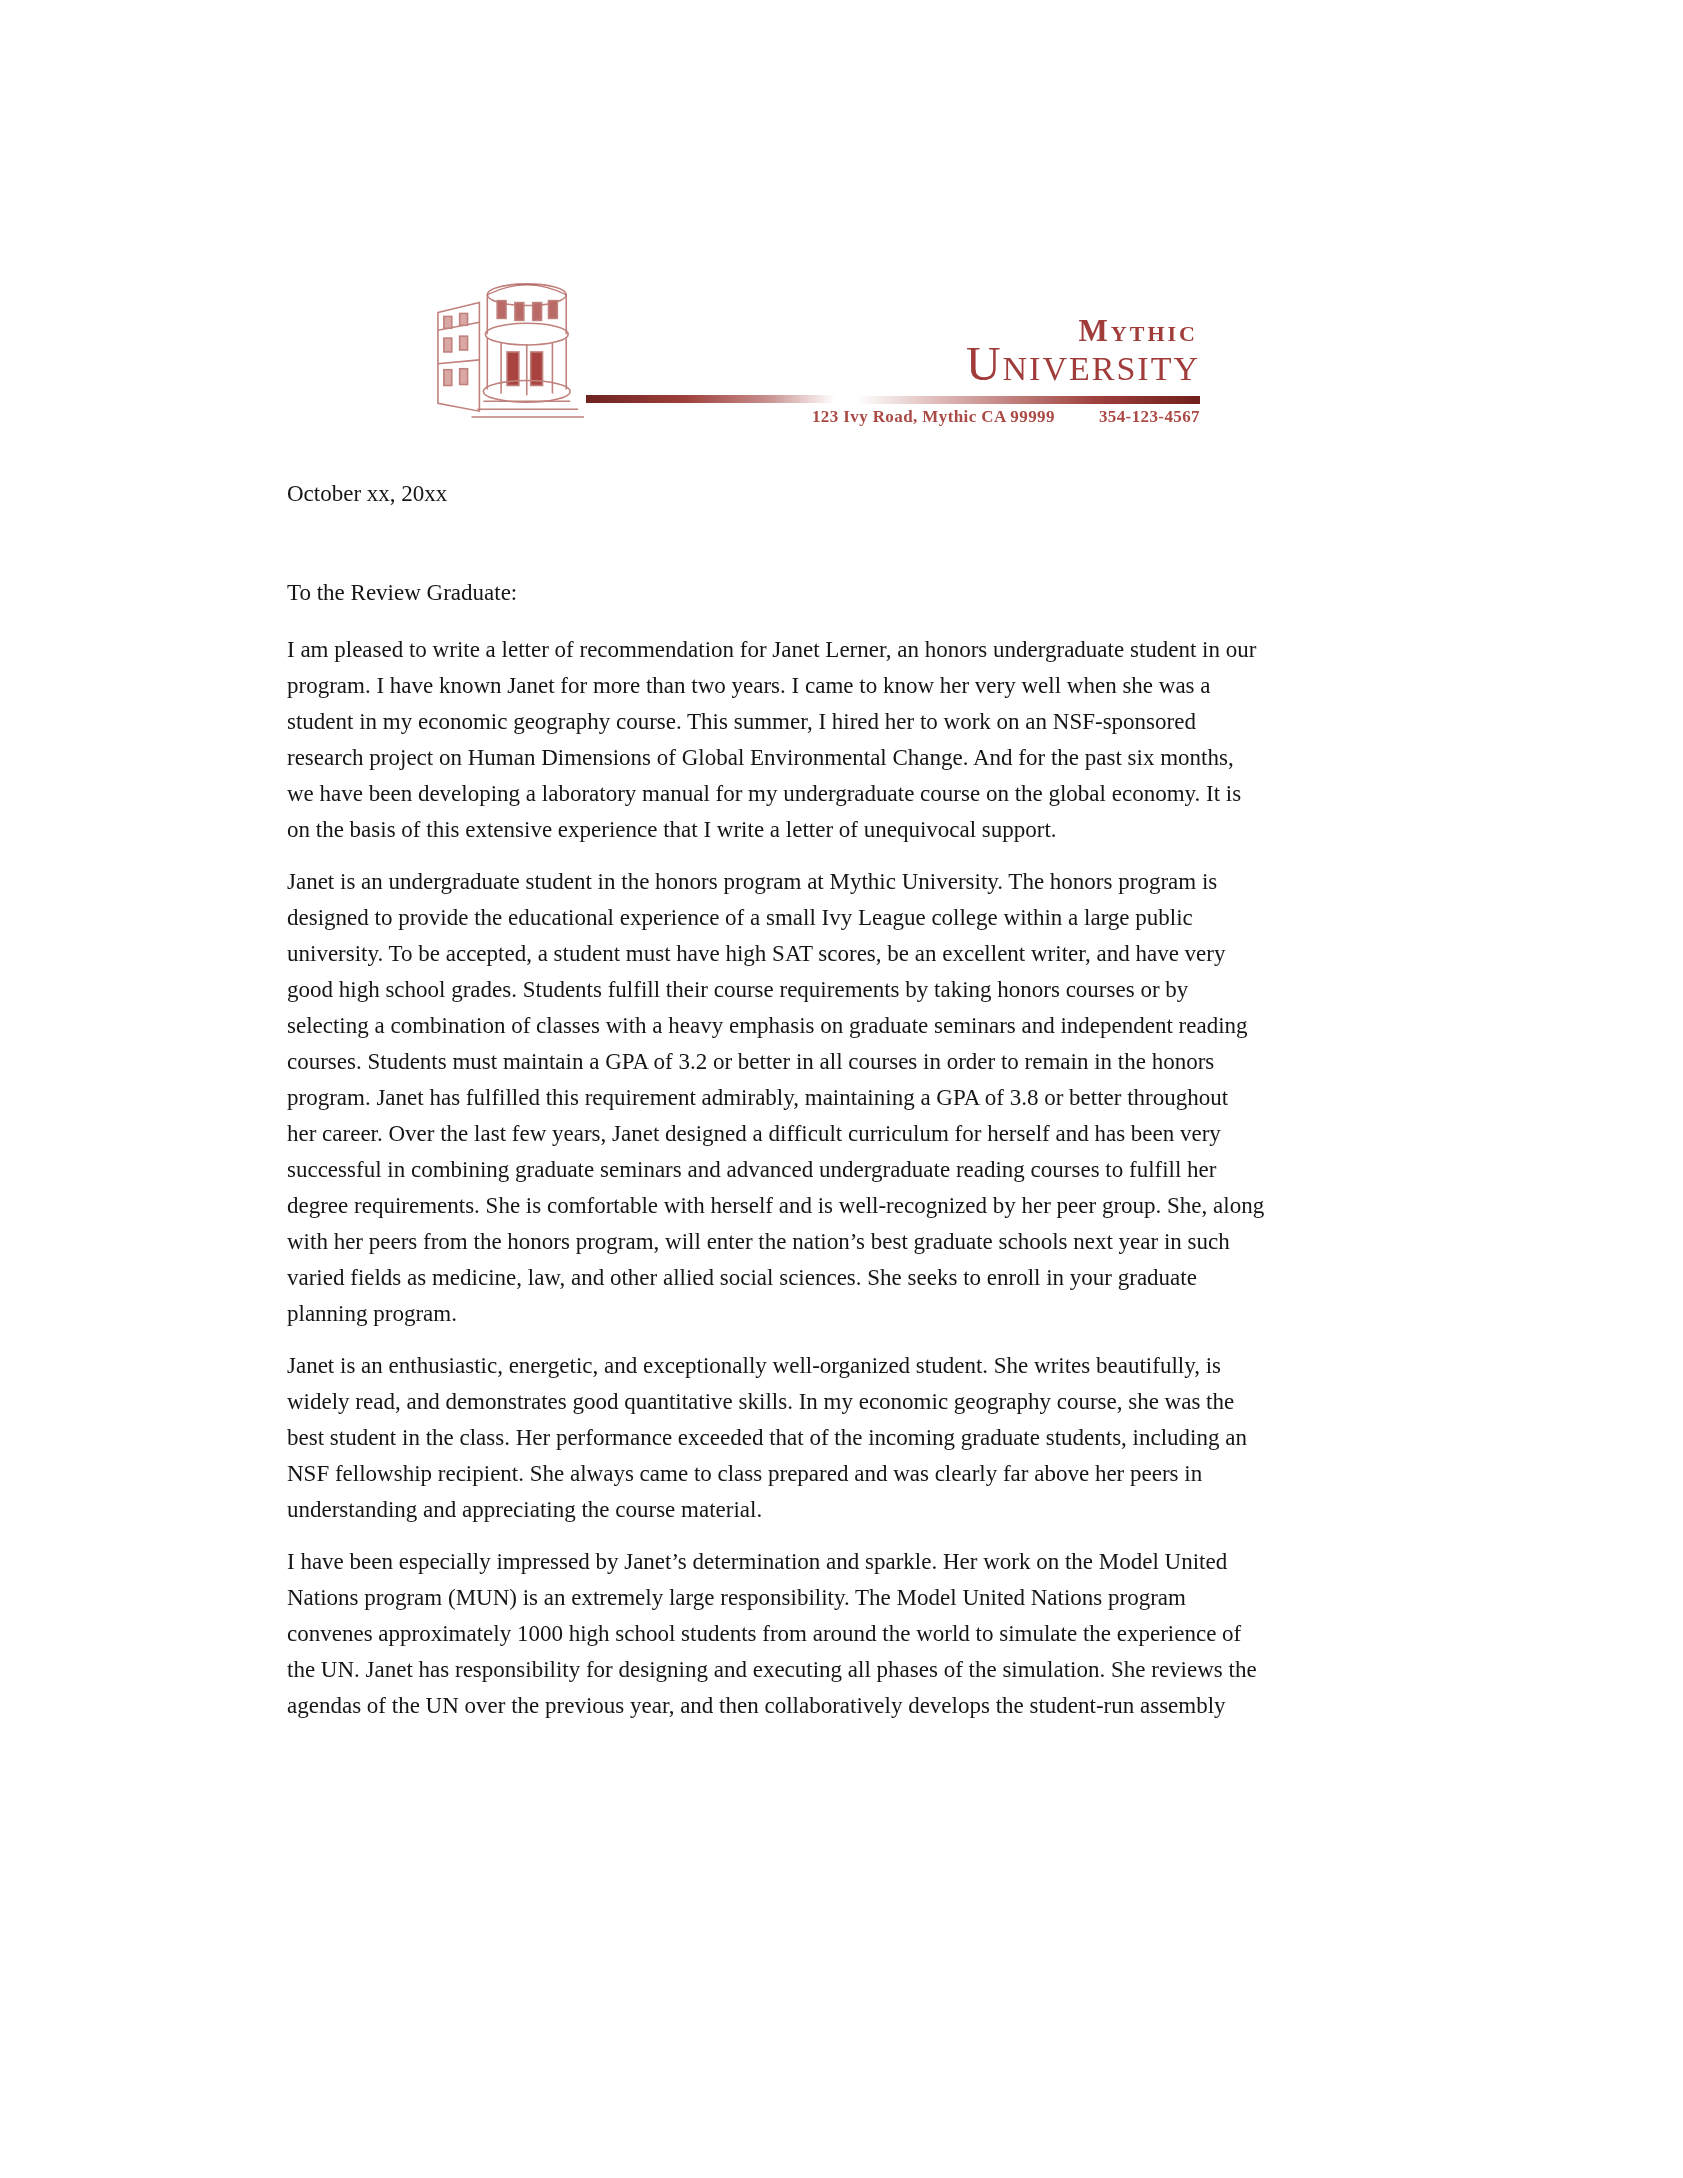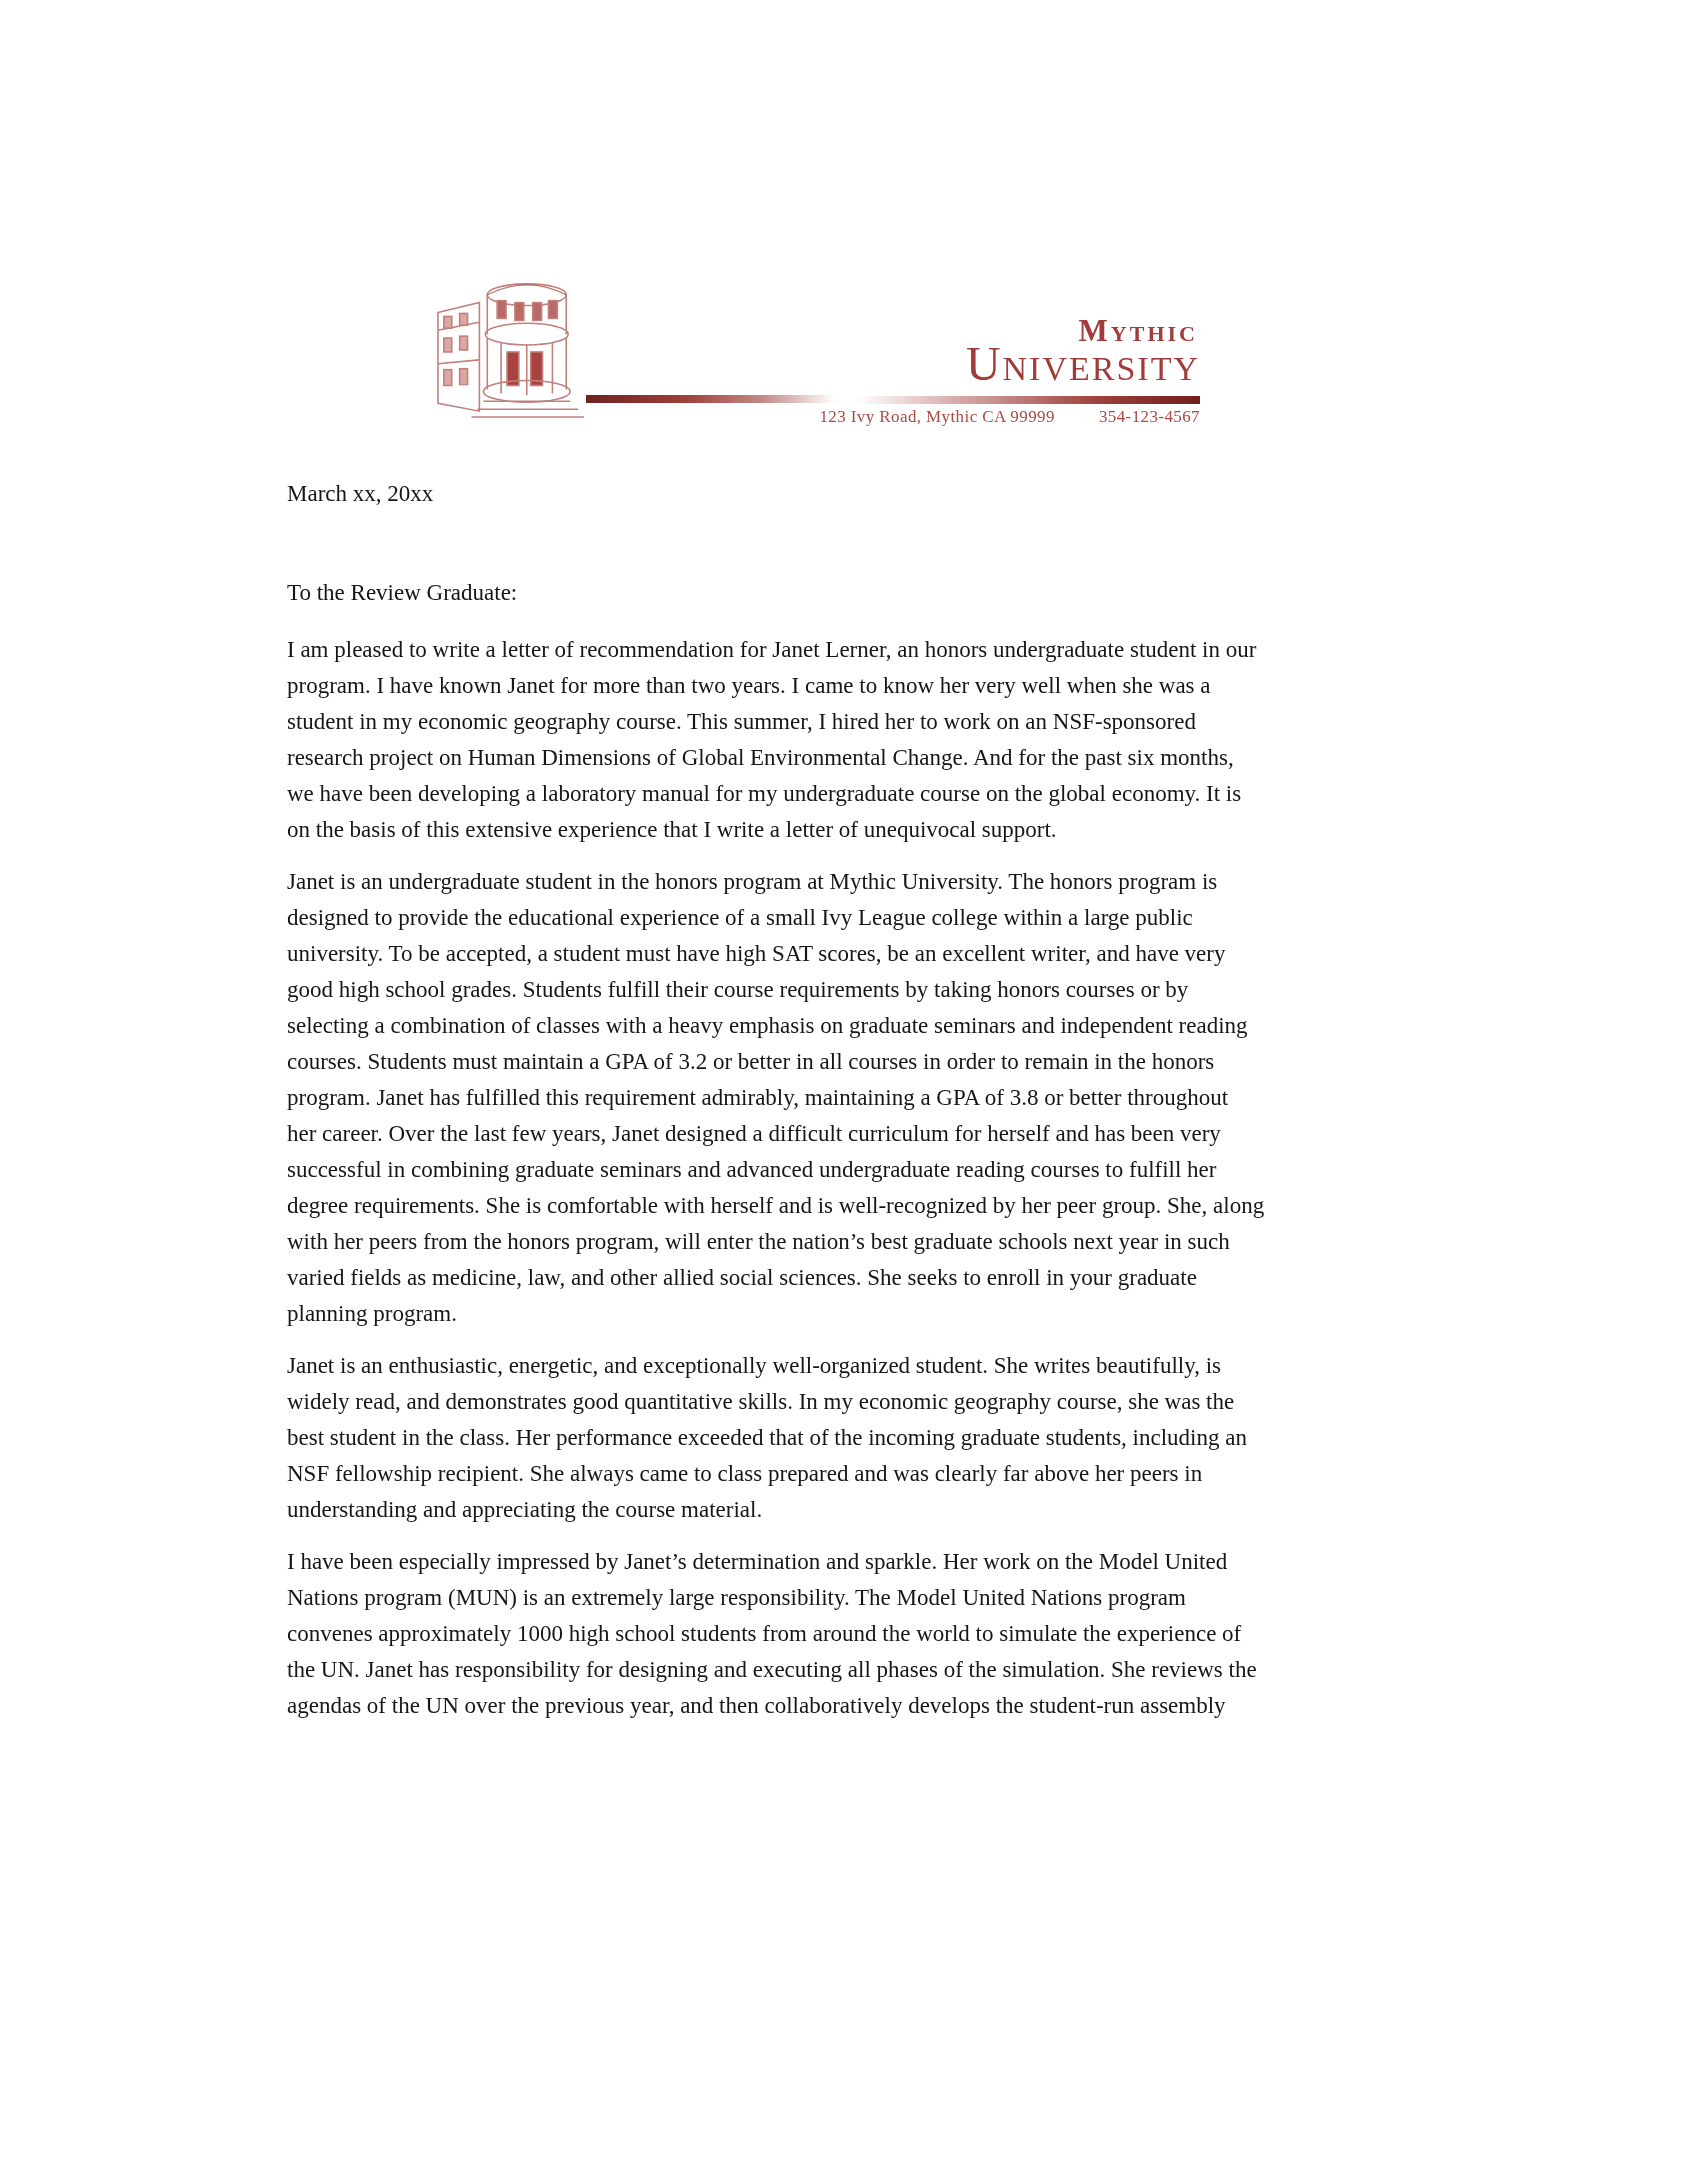--- a/index.html
+++ b/index.html
@@ -97,21 +97,21 @@
     height: 8px;
     background: linear-gradient(to right, rgba(255,255,255,0) 0%, #d8aeac 28%, #9e403c 70%, #701f1d 100%);
   }
   .univ-address {
     position: absolute;
     right: 483px;
     top: 407px;
     display: flex;
     gap: 44px;
     font-size: 17px;
-    font-weight: normal;
+    font-weight: bold;
     color: #ab4a45;
     letter-spacing: 0.4px;
     white-space: nowrap;
   }
 
   
   .letter-date {
     position: absolute;
     left: 287px;
     top: 481px;
@@ -184,21 +184,21 @@
       <div class="line2">University</div>
     </div>
     <div class="univ-rule"></div>
 
     <div class="univ-address">
       <span>123 Ivy Road, Mythic CA 99999</span>
       <span>354-123-4567</span>
     </div>
   </div>
 
-  <p class="letter-date">March xx, 20xx</p>
+  <p class="letter-date">October xx, 20xx</p>
   <p class="letter-salutation">To the Review Graduate:</p>
   <div class="letter-body">
       <p>I am pleased to write a letter of recommendation for Janet Lerner, an honors undergraduate student in our<br>program. I have known Janet for more than two years. I came to know her very well when she was a<br>student in my economic geography course. This summer, I hired her to work on an NSF-sponsored<br>research project on Human Dimensions of Global Environmental Change. And for the past six months,<br>we have been developing a laboratory manual for my undergraduate course on the global economy. It is<br>on the basis of this extensive experience that I write a letter of unequivocal support.</p>
       <p>Janet is an undergraduate student in the honors program at Mythic University. The honors program is<br>designed to provide the educational experience of a small Ivy League college within a large public<br>university. To be accepted, a student must have high SAT scores, be an excellent writer, and have very<br>good high school grades. Students fulfill their course requirements by taking honors courses or by<br>selecting a combination of classes with a heavy emphasis on graduate seminars and independent reading<br>courses. Students must maintain a GPA of 3.2 or better in all courses in order to remain in the honors<br>program. Janet has fulfilled this requirement admirably, maintaining a GPA of 3.8 or better throughout<br>her career. Over the last few years, Janet designed a difficult curriculum for herself and has been very<br>successful in combining graduate seminars and advanced undergraduate reading courses to fulfill her<br>degree requirements. She is comfortable with herself and is well-recognized by her peer group. She, along<br>with her peers from the honors program, will enter the nation’s best graduate schools next year in such<br>varied fields as medicine, law, and other allied social sciences. She seeks to enroll in your graduate<br>planning program.</p>
       <p>Janet is an enthusiastic, energetic, and exceptionally well-organized student. She writes beautifully, is<br>widely read, and demonstrates good quantitative skills. In my economic geography course, she was the<br>best student in the class. Her performance exceeded that of the incoming graduate students, including an<br>NSF fellowship recipient. She always came to class prepared and was clearly far above her peers in<br>understanding and appreciating the course material.</p>
       <p>I have been especially impressed by Janet’s determination and sparkle. Her work on the Model United<br>Nations program (MUN) is an extremely large responsibility. The Model United Nations program<br>convenes approximately 1000 high school students from around the world to simulate the experience of<br>the UN. Janet has responsibility for designing and executing all phases of the simulation. She reviews the<br>agendas of the UN over the previous year, and then collaboratively develops the student-run assembly</p>
     </div>
 
 </div>
 

